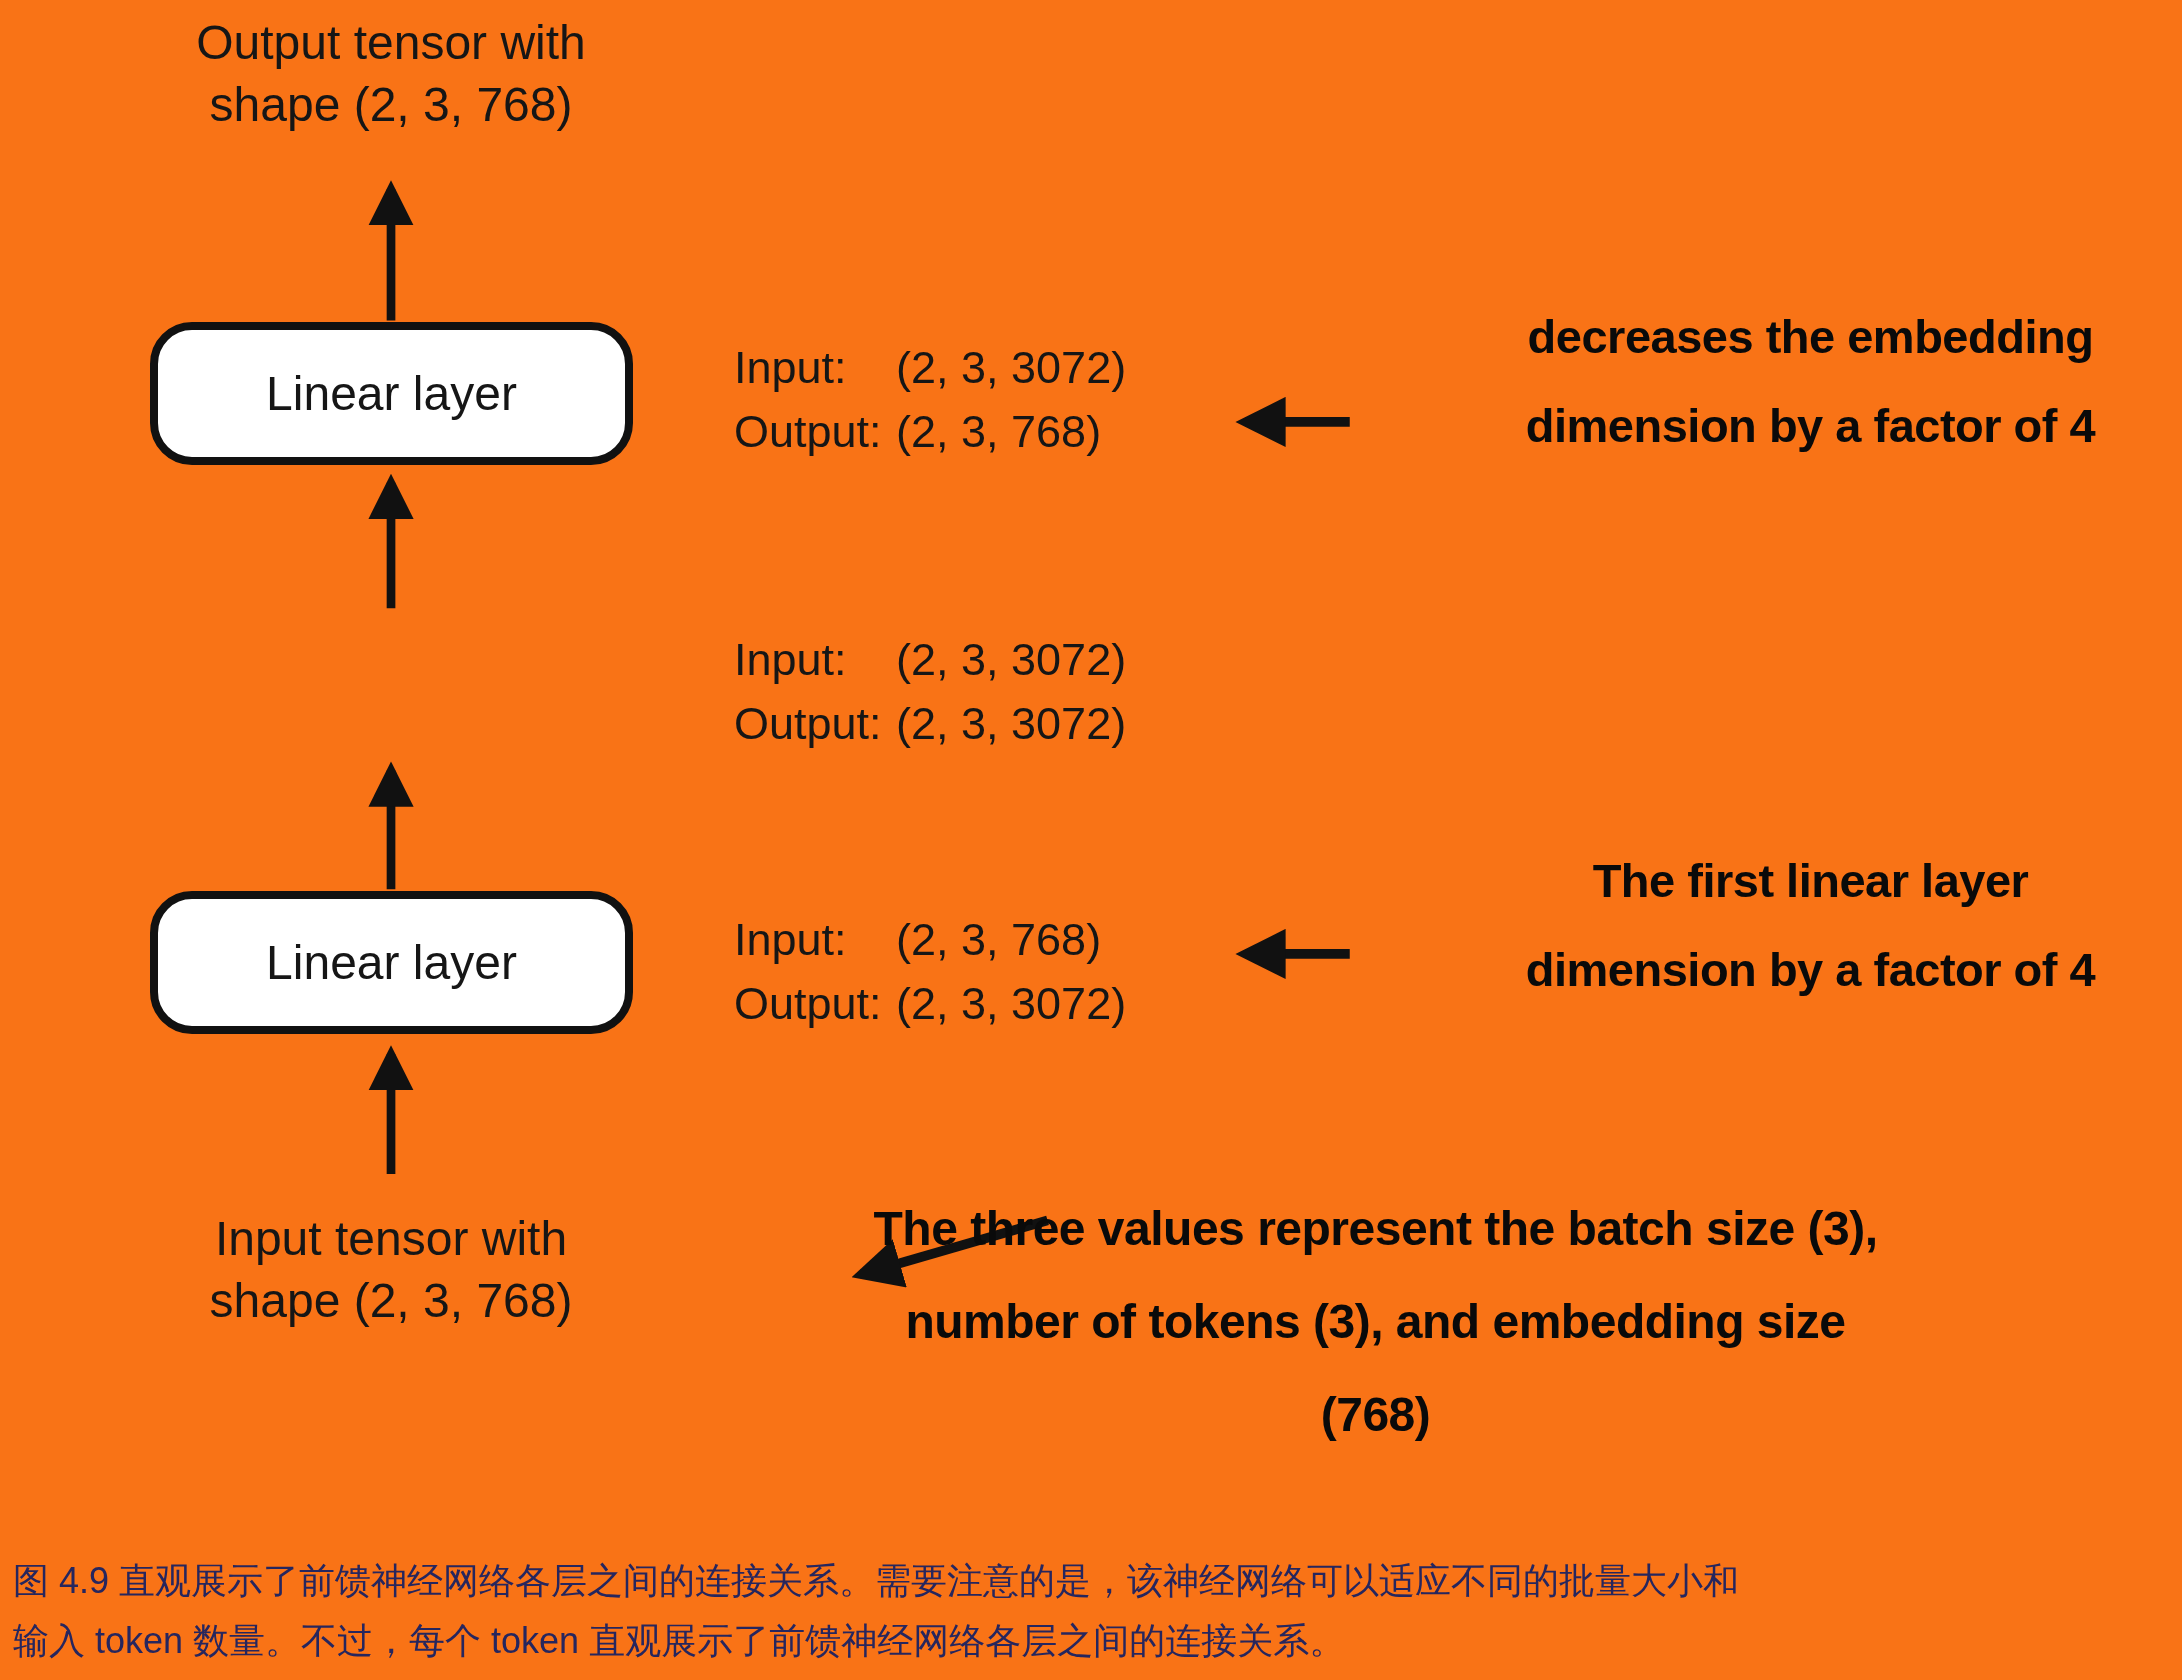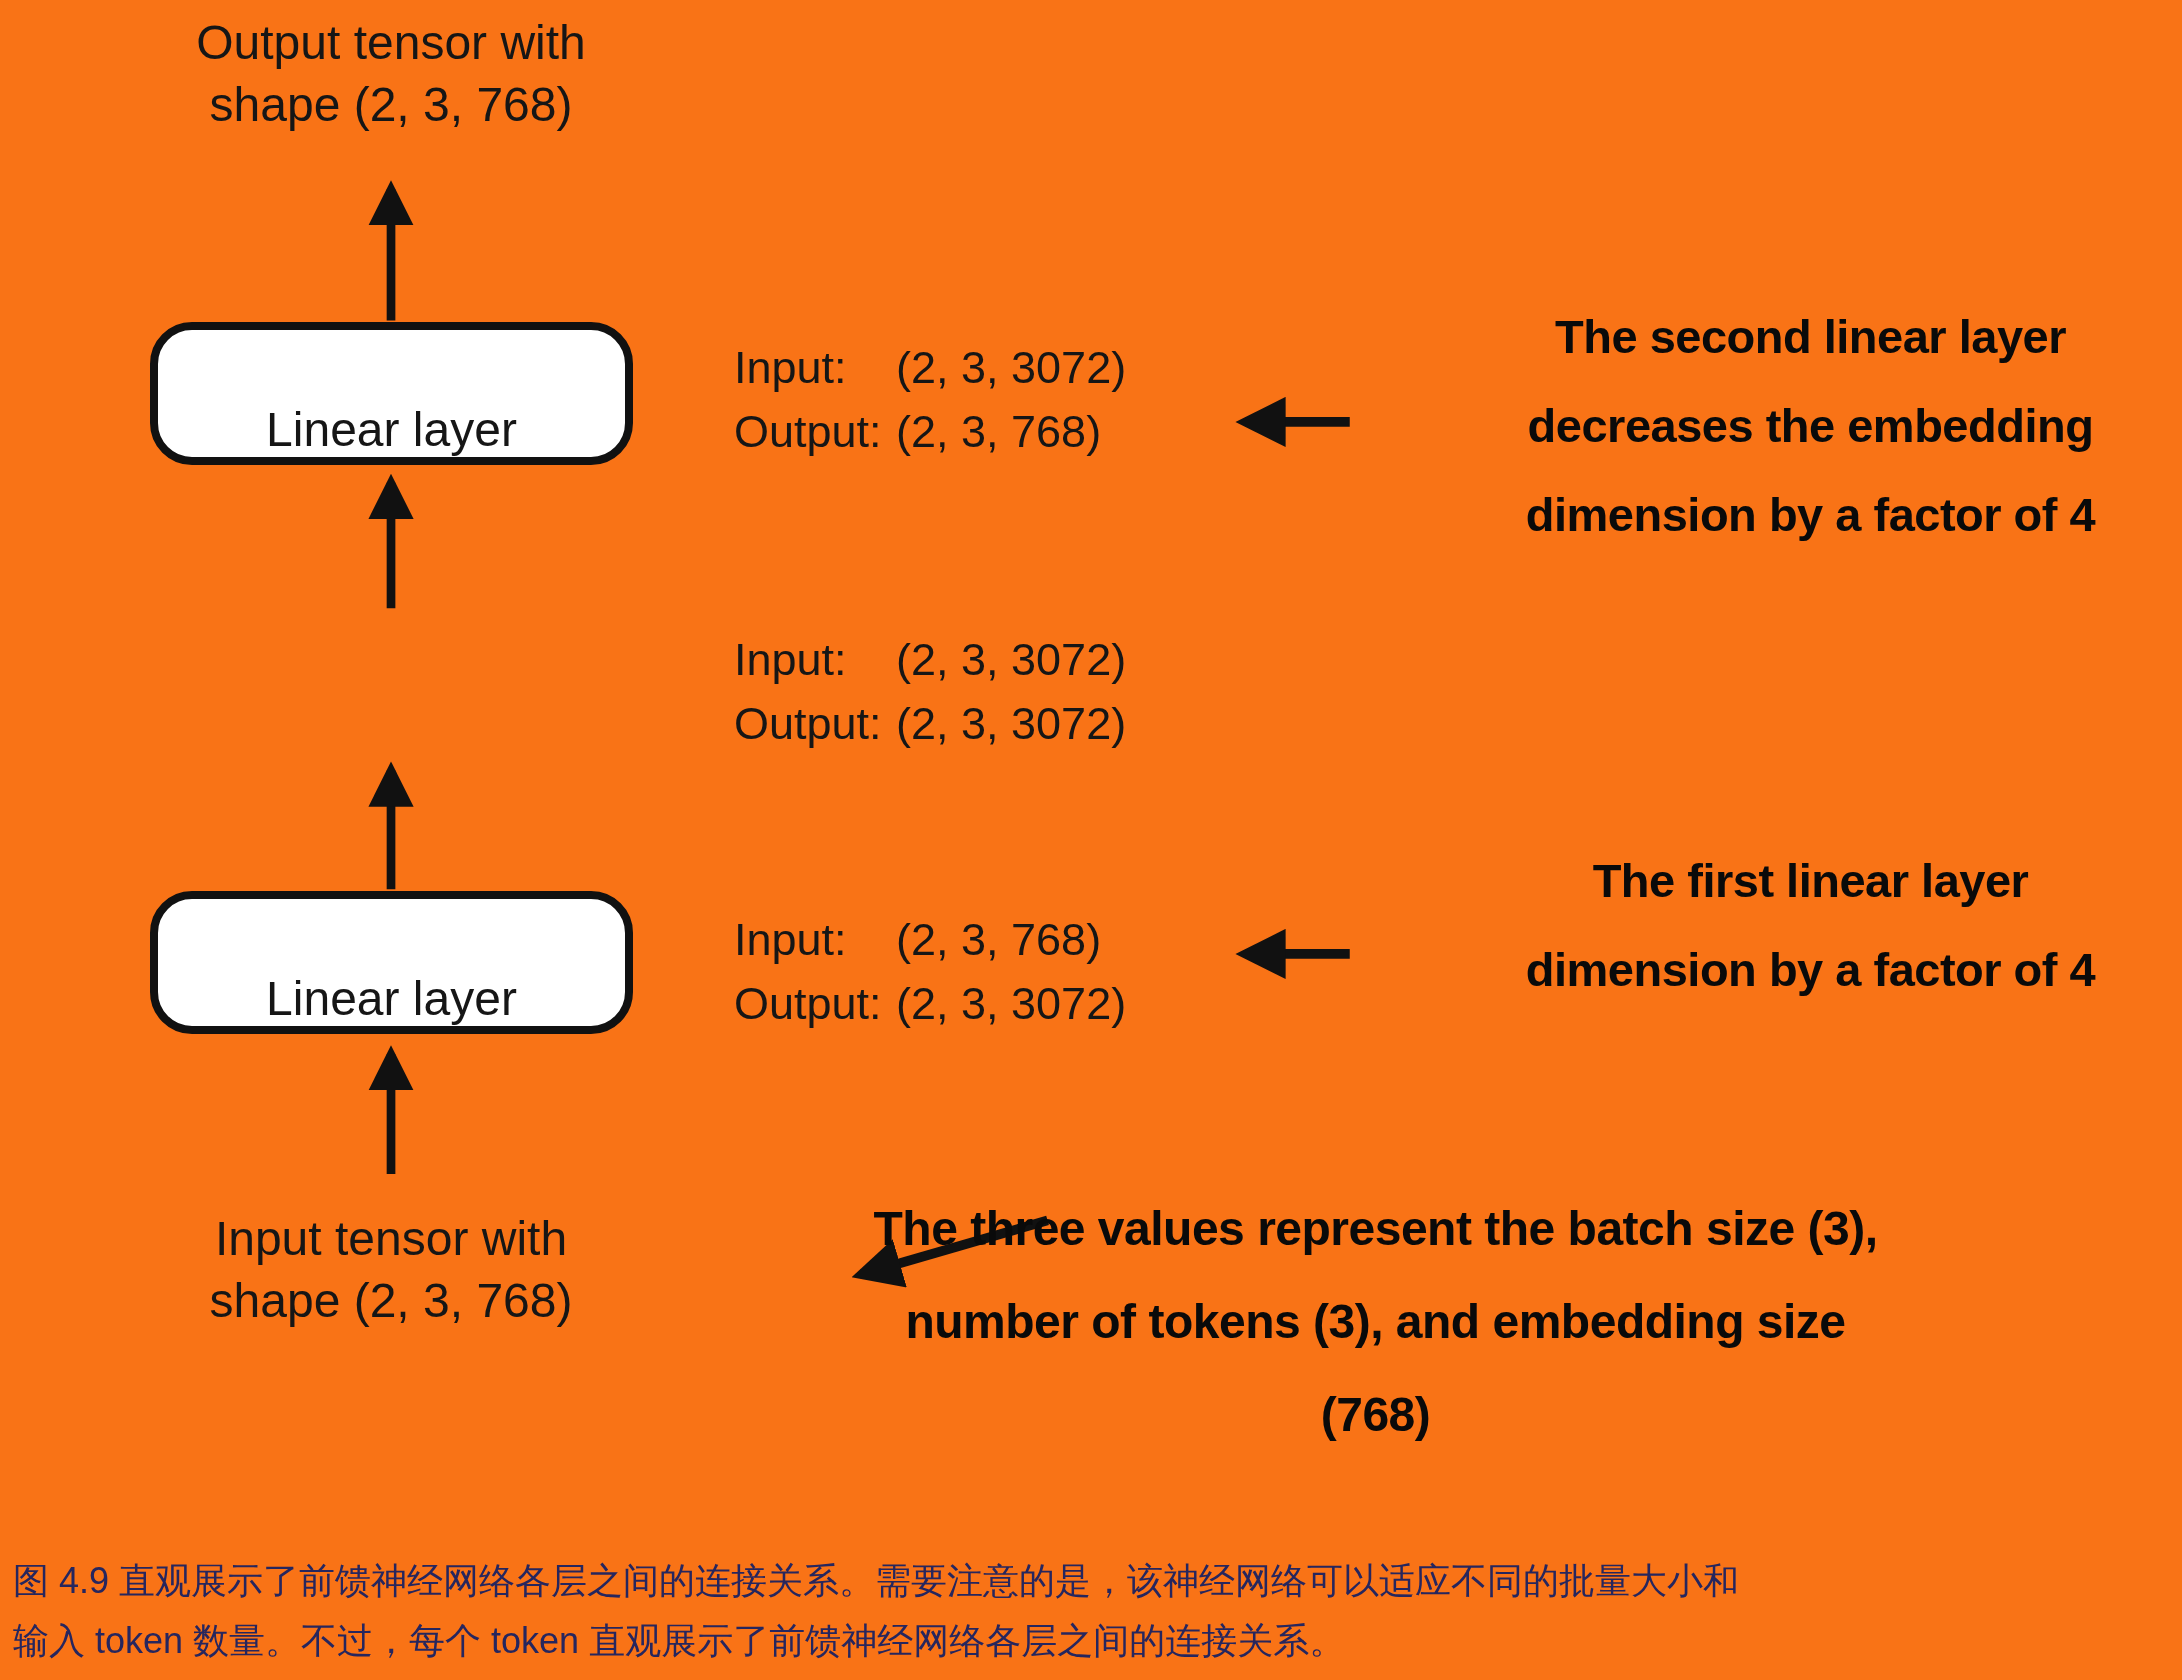--- a/index.html
+++ b/index.html
@@ -7,21 +7,21 @@
     position:relative;width:2182px;height:1680px;background:#f97316;overflow:hidden;
     font-family:"Liberation Sans", sans-serif;color:#111111;
   }
   svg.arrows{position:absolute;left:0;top:0;z-index:1;}
   .abs{position:absolute;z-index:2;}
   .tensor-label{
     width:502px;text-align:center;font-size:48px;line-height:62px;color:#161616;
   }
   .layer-box{
     left:150px;width:483px;height:143px;border:8.7px solid #111111;border-radius:42px;
-    background:#ffffff;display:flex;align-items:flex-end;justify-content:center;
+    background:#ffffff;display:flex;align-items:center;justify-content:center;
     box-sizing:border-box;
   }
   .layer-box span{font-size:48px;color:#161616;}
   .io{left:710px;font-size:45px;line-height:64px;color:#161616;white-space:nowrap;}
   .io-row{display:flex;margin-left:24px;}
   .io-label{display:inline-block;width:162px;}
   .annot{
     text-align:center;font-weight:bold;color:#0a0a0a;
     font-size:47px;line-height:89px;letter-spacing:-0.5px;
   }
@@ -91,21 +91,20 @@
       <span class="io-label">Input:</span>
       <span>(2, 3, 768)</span>
     </div>
     <div class="io-row">
       <span class="io-label">Output:</span>
       <span>(2, 3, 3072)</span>
     </div>
   </div>
 
   <div class="abs annot" style="left:1492px;top:292px;width:637px;">
-    <div>The second linear layer</div>
     <div>decreases the embedding</div>
     <div>dimension by a factor of 4</div>
   </div>
 
   <div class="abs annot" style="left:1492px;top:836px;width:637px;">
     <div>The first linear layer</div>
     <div>dimension by a factor of 4</div>
   </div>
 
   <div class="abs annot annot-bottom" style="left:801px;top:1182px;width:1149px;">

